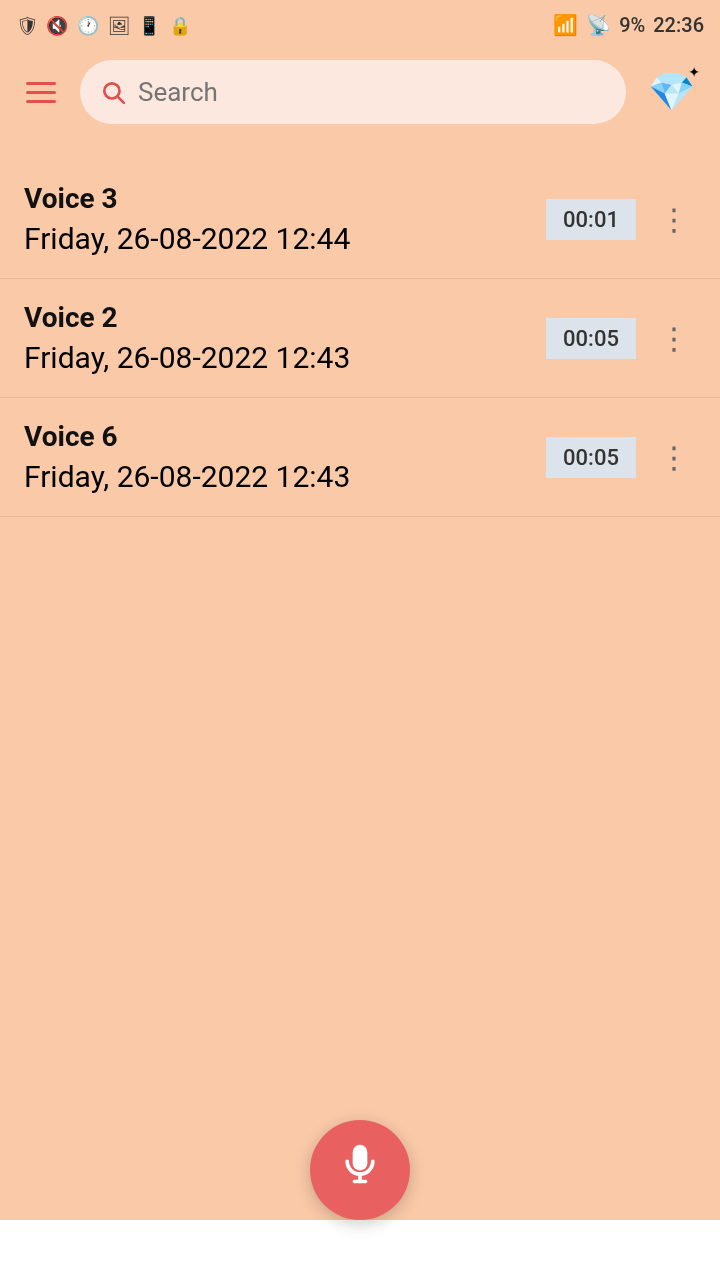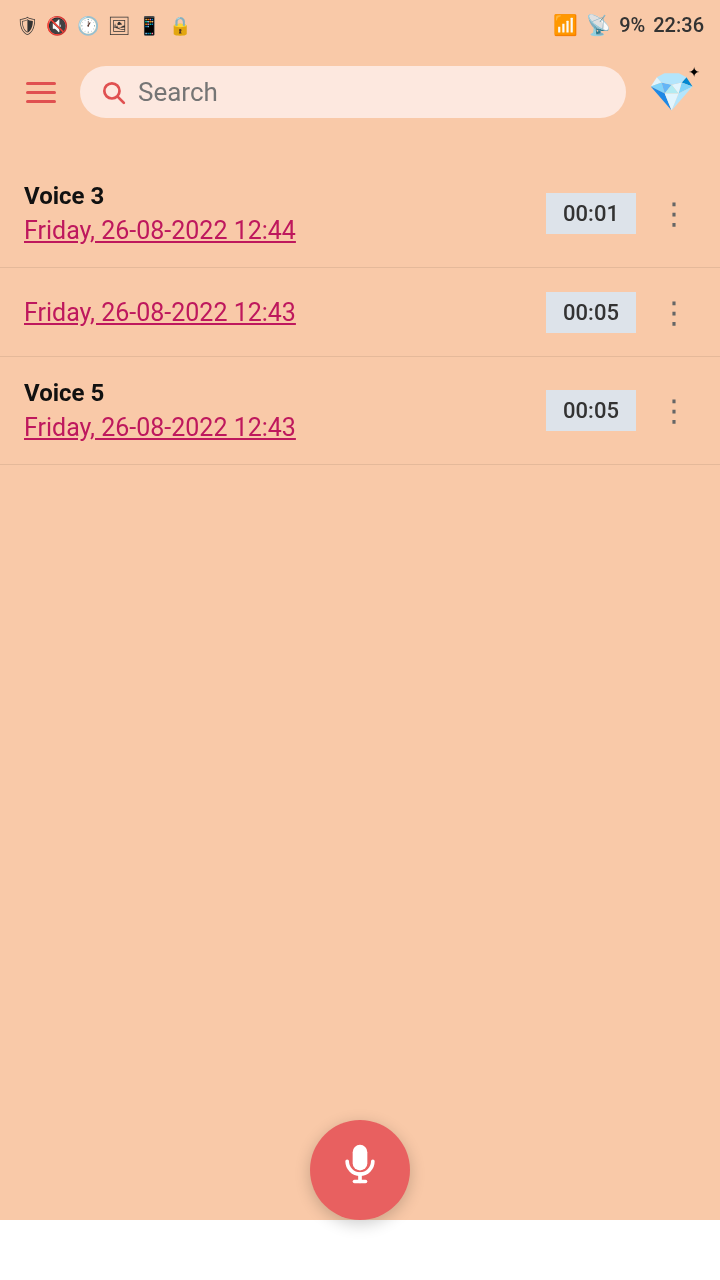--- a/index.html
+++ b/index.html
@@ -67,21 +67,21 @@
     .menu-icon span {
       display: block;
       width: 30px;
       height: 3px;
       background-color: #e05050;
       border-radius: 2px;
     }
 
     .search-bar {
       flex: 1;
-      height: 52px;
+      height: 64px;
       background: #fde8df;
       border-radius: 40px;
       display: flex;
       align-items: center;
       padding: 0 20px;
       gap: 12px;
       cursor: text;
     }
     .search-icon-wrap {
       color: #e05050;
@@ -126,29 +126,28 @@
       display: flex;
       align-items: center;
       padding: 22px 24px;
       border-bottom: 1px solid rgba(0,0,0,0.08);
     }
 
     .voice-info {
       flex: 1;
     }
     .voice-name {
-      font-size: 24px;
+      font-size: 28px;
       font-weight: 700;
       color: #111;
       margin-bottom: 6px;
     }
     .voice-date {
-      font-size: 25px;
-      color: #be185d;
-      text-decoration: underline;
+      font-size: 30px;
+      color: #000000;
     }
 
     .voice-controls {
       display: flex;
       align-items: center;
       gap: 16px;
     }
 
     .duration-badge {
       background: #dde3ea;
@@ -269,33 +268,34 @@
     <div class="voice-controls">
       <div class="duration-badge">00:01</div>
       <div class="more-btn">
         <span class="dots-vertical"></span>
       </div>
     </div>
   </div>
 
   <div class="voice-item">
     <div class="voice-info">
+      <div class="voice-name">Voice 2</div>
       <div class="voice-date">Friday, 26-08-2022 12:43</div>
     </div>
     <div class="voice-controls">
       <div class="duration-badge">00:05</div>
       <div class="more-btn">
         <span class="dots-vertical"></span>
       </div>
     </div>
   </div>
 
   <div class="voice-item">
     <div class="voice-info">
-      <div class="voice-name">Voice 5</div>
+      <div class="voice-name">Voice 6</div>
       <div class="voice-date">Friday, 26-08-2022 12:43</div>
     </div>
     <div class="voice-controls">
       <div class="duration-badge">00:05</div>
       <div class="more-btn">
         <span class="dots-vertical"></span>
       </div>
     </div>
   </div>
 

